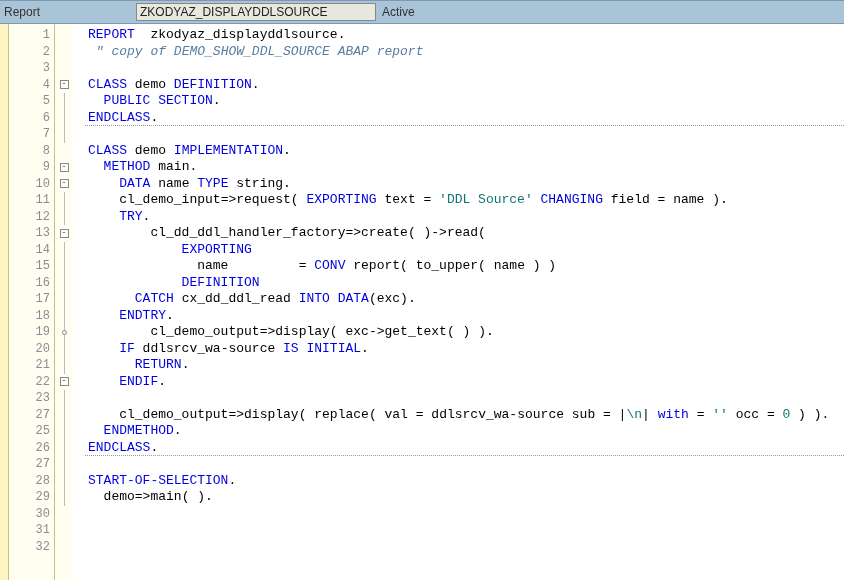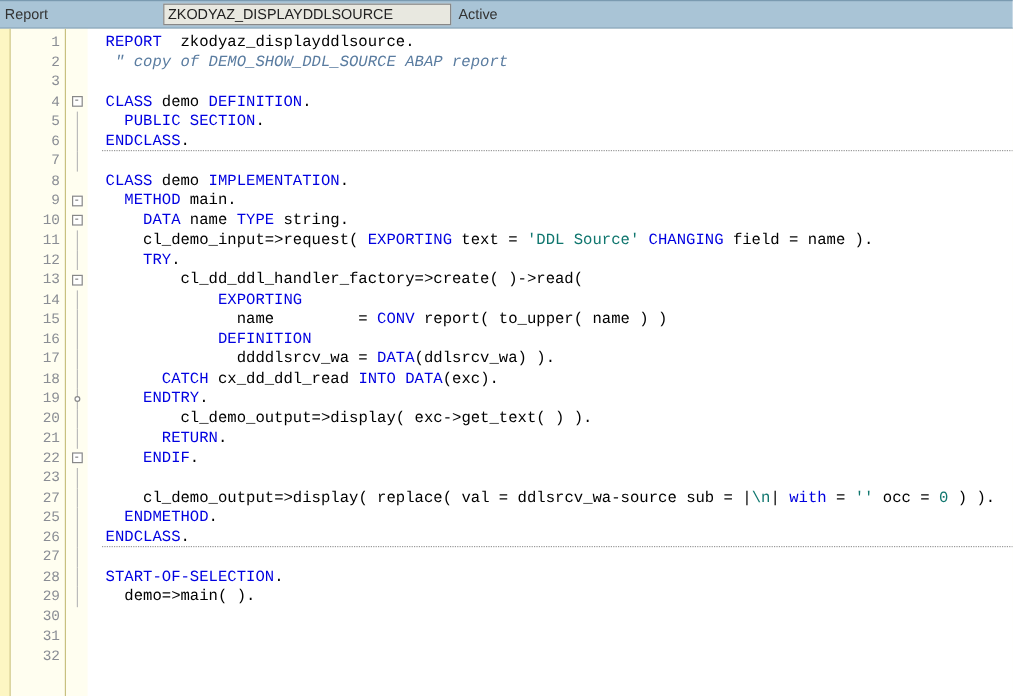--- a/index.html
+++ b/index.html
@@ -264,24 +264,24 @@
     <div class="code-line"></div>
     <div class="code-line"><span class="kw">CLASS</span><span> demo </span><span class="kw">IMPLEMENTATION</span><span>.</span></div>
     <div class="code-line"><span class="kw">  METHOD</span><span> main</span><span>.</span></div>
     <div class="code-line"><span class="kw">    DATA</span><span> name </span><span class="kw">TYPE</span><span> string</span><span>.</span></div>
     <div class="code-line"><span>    cl_demo_input</span><span class="op">=&gt;</span><span>request</span><span>( </span><span class="kw">EXPORTING</span><span> text </span><span class="op">= </span><span class="str">'DDL Source'</span><span class="kw"> CHANGING</span><span> field </span><span class="op">=</span><span> name </span><span>).</span></div>
     <div class="code-line"><span class="kw">    TRY</span><span>.</span></div>
     <div class="code-line"><span>        cl_dd_ddl_handler_factory</span><span class="op">=&gt;</span><span>create</span><span>( )-&gt;</span><span>read</span><span>(</span></div>
     <div class="code-line"><span class="kw">            EXPORTING</span></div>
     <div class="code-line"><span>              name         </span><span class="op">= </span><span class="kw">CONV</span><span> report</span><span>(</span><span> to_upper</span><span>(</span><span> name </span><span>) )</span></div>
     <div class="code-line"><span class="kw">            DEFINITION</span></div>
-    <div class="code-line"><span>              ddddlsrcv_wa </span><span class="op">= </span><span class="kw">DATA</span><span>(</span><span>ddlsrcv_wa</span><span>) ).</span></div>
     <div class="code-line"><span class="kw">      CATCH</span><span> cx_dd_ddl_read </span><span class="kw">INTO</span><span class="kw"> DATA</span><span>(</span><span>exc</span><span>).</span></div>
     <div class="code-line"><span class="kw">    ENDTRY</span><span>.</span></div>
     <div class="code-line"><span>        cl_demo_output</span><span class="op">=&gt;</span><span>display</span><span>(</span><span> exc</span><span class="op">-&gt;</span><span>get_text</span><span>( ) ).</span></div>
+    <div class="code-line"><span class="kw">    IF</span><span> ddlsrcv_wa</span><span>-</span><span>source </span><span class="kw">IS INITIAL</span><span>.</span></div>
     <div class="code-line"><span class="kw">      RETURN</span><span>.</span></div>
     <div class="code-line"><span class="kw">    ENDIF</span><span>.</span></div>
     <div class="code-line"></div>
     <div class="code-line"><span>    cl_demo_output</span><span class="op">=&gt;</span><span>display</span><span>(</span><span> replace</span><span>(</span><span> val </span><span class="op">=</span><span> ddlsrcv_wa</span><span>-</span><span>source sub </span><span class="op">=</span><span> |</span><span class="str">\n</span><span>| </span><span class="kw">with</span><span> = </span><span class="str">''</span><span> occ </span><span class="op">= </span><span class="str">0</span><span> ) ).</span></div>
     <div class="code-line"><span class="kw">  ENDMETHOD</span><span>.</span></div>
     <div class="code-line separator-line"><span class="kw">ENDCLASS</span><span>.</span></div>
     <div class="code-line"></div>
     <div class="code-line"><span class="kw">START-OF-SELECTION</span><span>.</span></div>
     <div class="code-line"><span>  demo</span><span class="op">=&gt;</span><span>main</span><span>( ).</span></div>
   </div>

